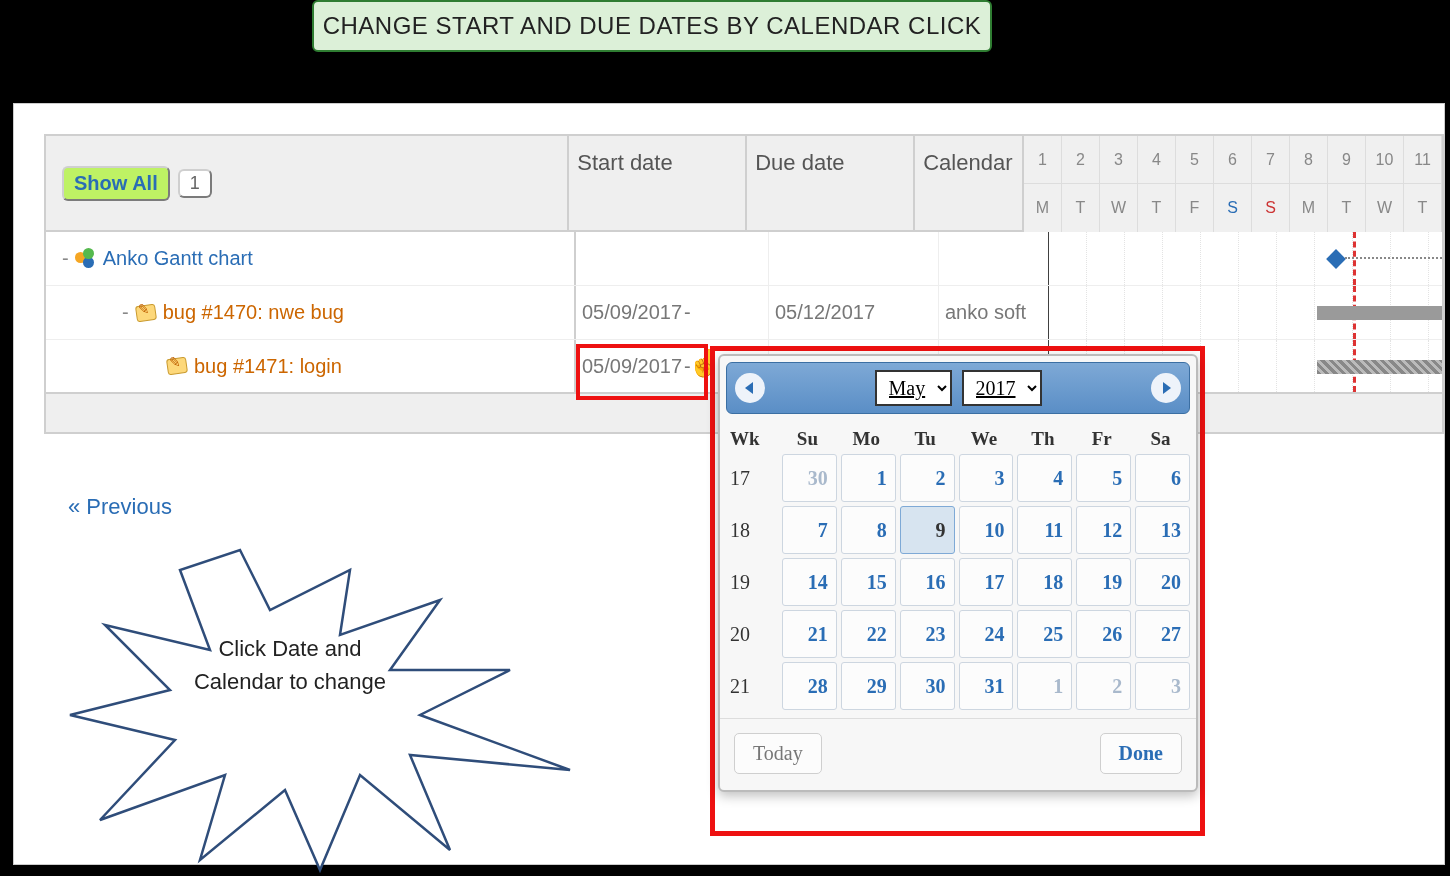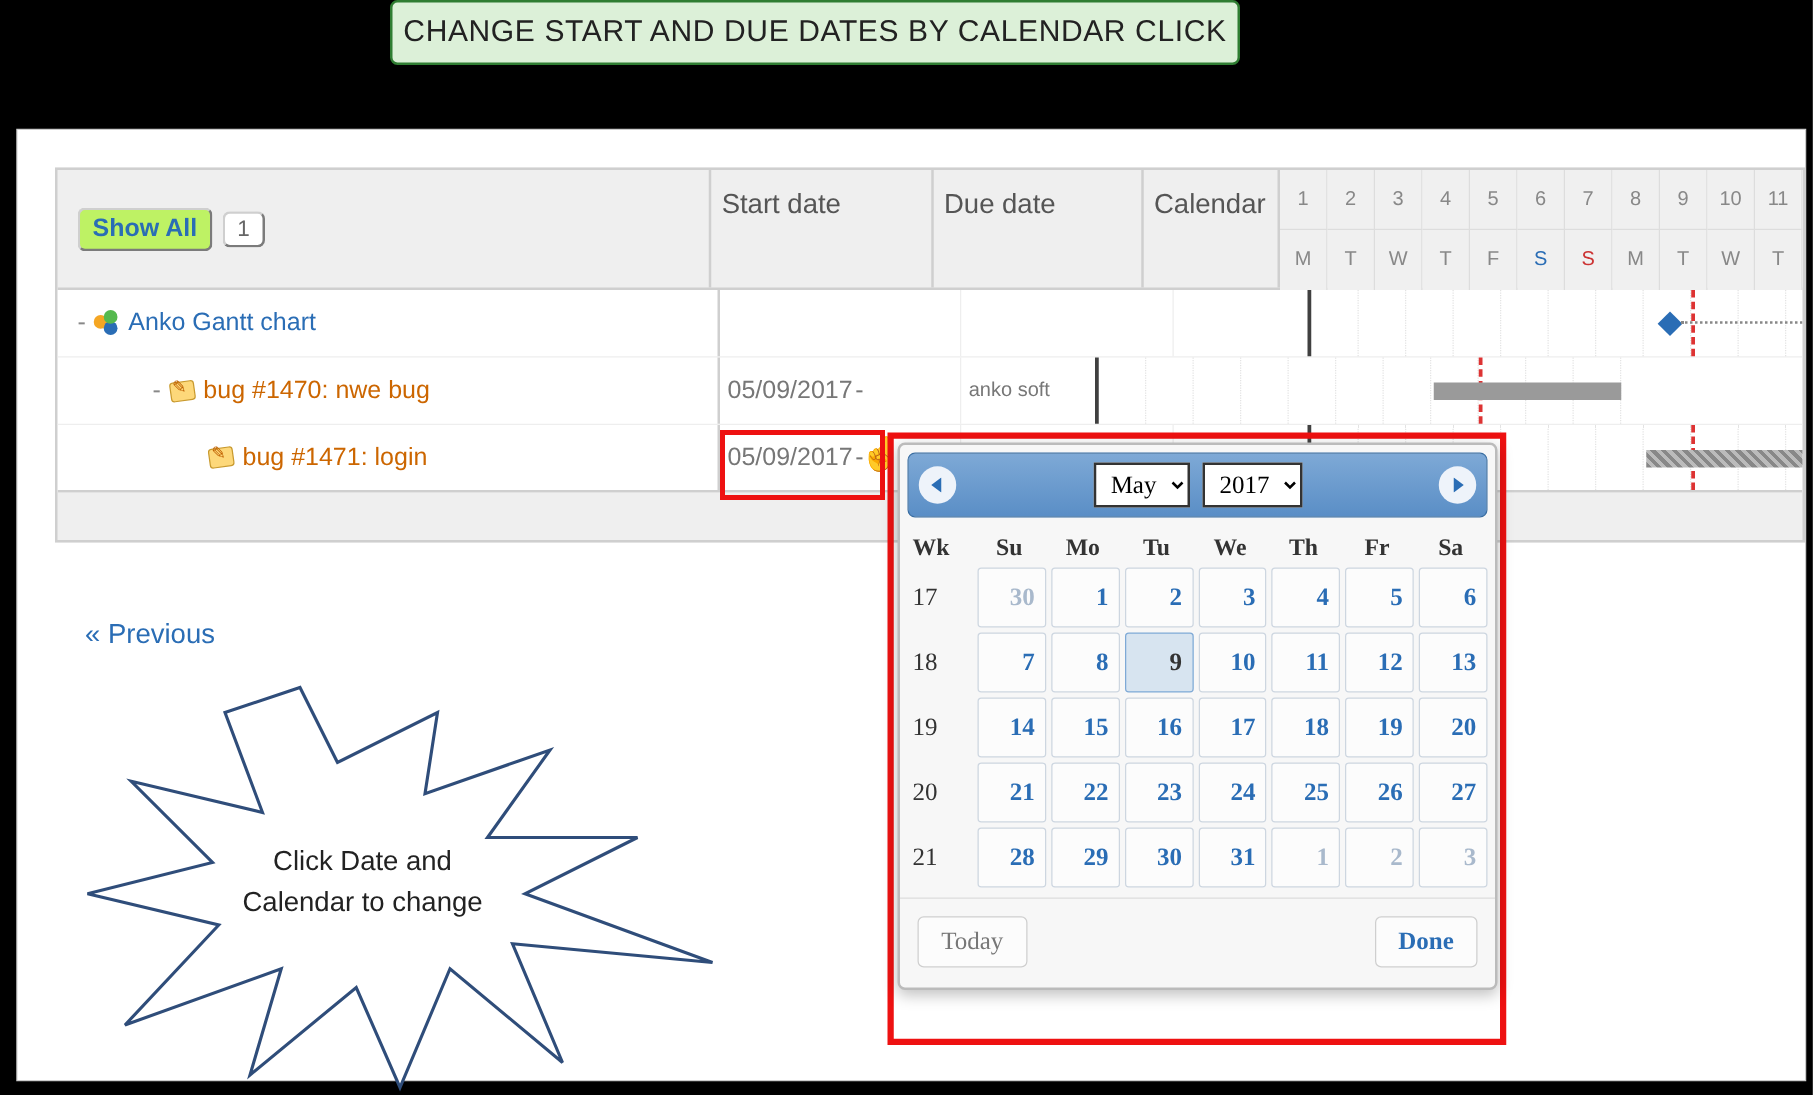--- a/index.html
+++ b/index.html
@@ -26,39 +26,39 @@
   .tname { width:530px; border-right:2px solid #cfcfcf; display:flex; align-items:center; padding-left:10px; color:#2a6db5; font-size:20px; }
   .tname .dash { color:#888; margin:0 6px; }
   .tname .icn { width:22px; height:22px; margin-right:6px; position:relative; }
   .icn-proj::before { content:''; position:absolute; width:11px; height:11px; border-radius:50%; background:#f5a623; left:0; top:4px; }
   .icn-proj::after { content:''; position:absolute; width:11px; height:11px; border-radius:50%; background:#55b94e; left:8px; top:0; box-shadow:0 9px 0 #2a6db5; }
   .icn-bug::before { content:''; position:absolute; width:18px; height:14px; background:#fdd87a; border:1px solid #c99a2e; border-radius:3px; left:1px; top:3px; transform:rotate(-8deg); }
   .icn-bug::after { content:'✎'; position:absolute; left:3px; top:-1px; font-size:14px; color:#c06000; }
   .bugtxt { color:#cc6600; }
   .r .c-start { width:193px; border-right:1px solid #eee; display:flex; align-items:center; padding-left:6px; color:#777; font-size:20px; position:relative;}
   .r .c-due { width:170px; border-right:1px solid #eee; display:flex; align-items:center; padding-left:6px; color:#777; font-size:20px;}
-  .r .c-asg { width:110px; border-right:3px solid #404040; display:flex; align-items:center; padding-left:6px; color:#777; font-size:16px;}
+  .r .c-asg { width:110px; border-right:1px solid #404040; display:flex; align-items:center; padding-left:6px; color:#777; font-size:20px;}
   .r .c-gantt { flex:1; position:relative; }
   .daylines { position:absolute; inset:0; display:grid; grid-template-columns:repeat(11,38px); }
   .daylines div { border-right:1px dotted #e3e3e3; }
   .milestone { position:absolute; width:14px; height:14px; background:#2a6db5; transform:rotate(45deg); }
   .bar { position:absolute; height:14px; background:repeating-linear-gradient(45deg,#888,#888 3px,#bbb 3px,#bbb 6px); }
   .bar-dark { background:#9a9a9a; }
   .vline-today { position:absolute; top:0; bottom:0; width:0; border-left:3px dashed #d33; }
   .redbox { position:absolute; border:4px solid #e11; }
   .cursor-icon { position:absolute; font-size:26px; transform:translateY(-4px);}
   .prev-link { color:#2a6db5; font-size:22px; text-decoration:none; display:inline-flex; align-items:center; margin-top:60px; margin-left:24px; cursor:pointer;}
   .burst { position:absolute; left:60px; top:540px; }
   .burst svg { overflow:visible; }
-  .burst-text { position:absolute; left:150px; top:632px; width:280px; text-align:center; font-size:22px; color:#222; line-height:1.5;margin-top:40px; }
+  .burst-text { position:absolute; left:150px; top:632px; width:280px; text-align:center; font-size:22px; color:#222; line-height:1.5; }
   
   .dp { position:absolute; left:718px; top:354px; width:480px; background:#f7f7f7; border:2px solid #bbb; border-radius:6px; box-shadow:0 4px 12px rgba(0,0,0,0.25); font-family:Verdana; }
   .dp-head { background:linear-gradient(#7ea9d6,#5a8ec6); border:1px solid #3b6fa3; border-radius:6px; margin:6px; height:52px; display:flex; align-items:center; justify-content:space-between; padding:0 8px; }
   .dp-nav { width:30px; height:30px; background:#eef3fa; border-radius:50%; display:flex; align-items:center; justify-content:center; color:#2a6db5; cursor:pointer; font-size:16px; }
-  .dp-selects { display:flex; gap:10px; }
+  .dp-selects { display:flex; gap:10px;text-decoration:underline; }
   .dp-selects select { font-size:20px; padding:4px 8px; border:2px solid #333; background:#fff; cursor:pointer; font-family:Verdana; }
   .dp-dow { display:grid; grid-template-columns:52px repeat(7,1fr); padding:8px 6px 4px 6px; font-weight:bold; color:#333; font-size:19px; text-align:center; }
   .dp-body { display:grid; grid-template-columns:52px repeat(7,1fr); gap:4px; padding:0 6px 8px 6px; }
   .dp-wk { display:flex; align-items:center; justify-content:flex-start; padding-left:4px; color:#333; font-size:20px; height:48px;}
   .dp-day { height:48px; background:#fcfcfc; border:1px solid #cdd6e0; border-radius:3px; display:flex; align-items:center; justify-content:flex-end; padding-right:8px; font-weight:bold; font-size:20px; color:#2a6db5; cursor:pointer; }
   .dp-day.other { color:#a9b9cc; }
   .dp-day.sel { background:#d7e4f0; border-color:#7ea9d6; color:#333; }
   .dp-foot { display:flex; justify-content:space-between; padding:14px 14px 16px 14px; border-top:1px solid #ddd; }
   .dp-btn { background:#fcfcfc; border:1px solid #cfcfcf; border-radius:5px; padding:8px 18px; font-size:20px; color:#777; cursor:pointer; font-family:Verdana;}
   .dp-btn.done { color:#2a6db5; font-weight:bold; }
@@ -143,20 +143,21 @@
         <div class="r">
           <div class="tname" style="padding-left:70px">
             <span class="dash">-</span>
             <span class="icn icn-bug"></span>
             <span class="bugtxt">bug #1470: nwe bug</span>
           </div>
           <div class="c-start">
               <span>05/09/2017</span>
               <span style="margin-left:2px">-</span>
             </div>
+          <div class="c-due">05/12/2017</div>
           <div class="c-asg">anko soft</div>
           <div class="c-gantt">
             <div class="daylines">
                 <div></div>
                 <div></div>
                 <div></div>
                 <div></div>
                 <div></div>
                 <div></div>
                 <div></div>

